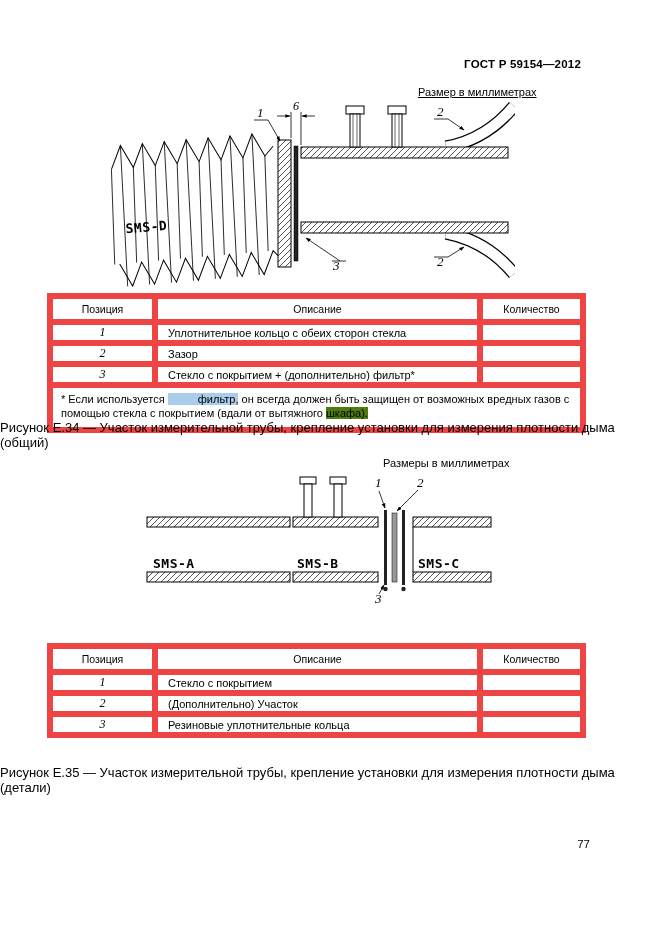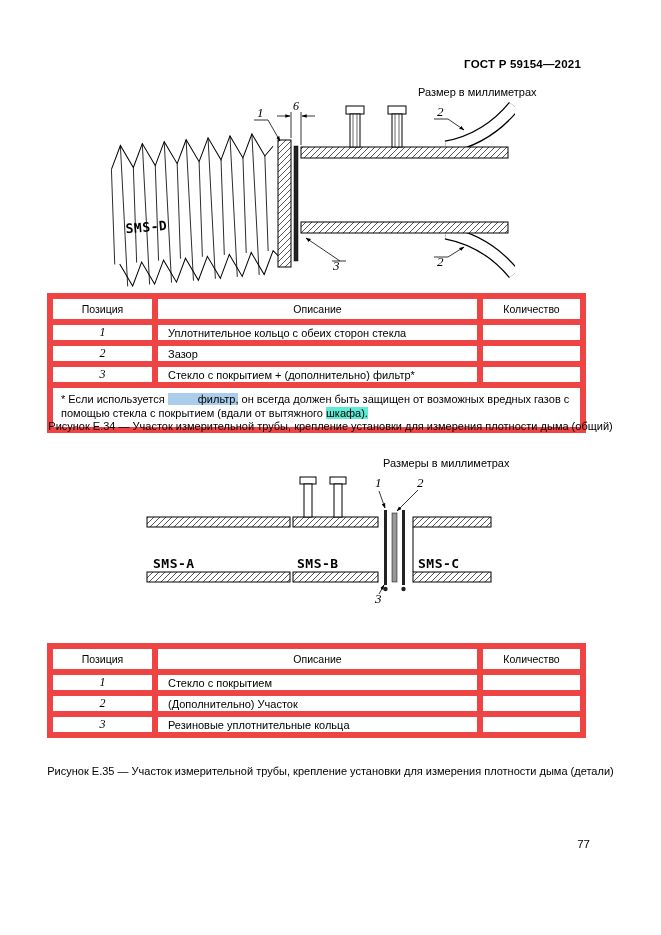--- a/index.html
+++ b/index.html
@@ -11,34 +11,34 @@
   .doc-header { position:absolute; top:58px; right:80px; font-size:11.5px; font-weight:bold; letter-spacing:0.2px; }
   .units-note { position:absolute; font-size:11px; }
   .fig { position:absolute; }
   .gost-table { position:absolute; left:47px; width:533px; border-collapse:collapse; table-layout:fixed; }
   .gost-table th, .gost-table td { border:6px solid #ef4444; }
   .gost-table th { font-weight:normal; font-size:10.5px; height:26px; text-align:center; vertical-align:middle; }
   .gost-table td { height:21px; vertical-align:middle; font-size:11px; }
   td.pos { text-align:center; font-family:"Liberation Serif", serif; font-style:italic; font-size:12px; }
   td.desc { padding-left:10px;margin-left:7px; }
   .footnote-cell { font-size:10.5px; line-height:1.3; padding:4px 8px 6px 8px; height:auto; }
-  .fig-caption { position:absolute; left:0; width:661px; text-align:center; font-size:11px; }
+  .fig-caption { position:absolute; left:0; width:661px; text-align:left; font-size:13px; }
   .page-num { position:absolute; top:838px; right:71px; font-size:11.5px; }
   svg text.callout { font-family:"Liberation Serif", serif; font-style:italic; font-size:13px; fill:#000; }
   svg text.dim { font-family:"Liberation Serif", serif; font-style:italic; font-size:12px; fill:#000; }
   svg text.smslabel { font-family:"DejaVu Sans Mono", monospace; font-weight:bold; font-size:13px; fill:#000; letter-spacing:0.5px; }
 </style>
 </head>
 <body>
 
 <div class="page">
 
-  <div class="doc-header">ГОСТ Р 59154—2021</div>
-
-  <div class="units-note" style="left:418px; top:86px;">Размер в миллиметрах</div>
+  <div class="doc-header">ГОСТ Р 59154—2012</div>
+
+  <div class="units-note" style="left:418px; top:86px;text-decoration:underline;">Размер в миллиметрах</div>
 
   <svg class="fig" style="left:110px; top:100px;" width="405" height="195" viewBox="0 0 405 195">
     <defs>
       <pattern id="h34" patternUnits="userSpaceOnUse" width="6" height="6">
         <rect width="6" height="6" fill="#ffffff"></rect>
         <path d="M-1,7 L7,-1 M-1,1 L1,-1 M5,7 L7,5" stroke="#444" stroke-width="0.9" fill="none"></path>
       </pattern>
       <marker id="arr34" viewBox="0 0 10 10" refX="9" refY="5" markerWidth="6.5" markerHeight="6.5" orient="auto">
         <path d="M0,1.5 L10,5 L0,8.5 z" fill="#000"></path>
       </marker>
@@ -124,21 +124,21 @@
         <td class="desc">Зазор</td>
         <td class="qty"></td>
       </tr>
       <tr>
         <td class="pos">3</td>
         <td class="desc">Стекло с покрытием + (дополнительно) фильтр*</td>
         <td class="qty"></td>
       </tr>
       <tr>
         <td class="footnote-cell" colspan="3">
-          <span>* Если используется </span><span class="hl" style="background: rgb(169, 205, 235); padding-left: 30px;">фильтр,</span><span> он всегда должен быть защищен от возможных вредных газов с помощью стекла с покрытием (вдали от вытяжного </span><span class="hl" style="background: #5eead4;">шкафа).</span>
+          <span>* Если используется </span><span class="hl" style="background: rgb(169, 205, 235); padding-left: 30px;">фильтр,</span><span> он всегда должен быть защищен от возможных вредных газов с помощью стекла с покрытием (вдали от вытяжного </span><span class="hl" style="background: #4d7c0f;">шкафа).</span>
         </td>
       </tr>
     </tbody>
   </table>
 
   <div class="fig-caption" style="top:420px;">Рисунок Е.34 — Участок измерительной трубы, крепление установки для измерения плотности дыма (общий)</div>
 
   <div class="units-note" style="left:383px; top:457px;">Размеры в миллиметрах</div>
 
   <svg class="fig" style="left:145px; top:472px;" width="348" height="135" viewBox="0 0 348 135">

